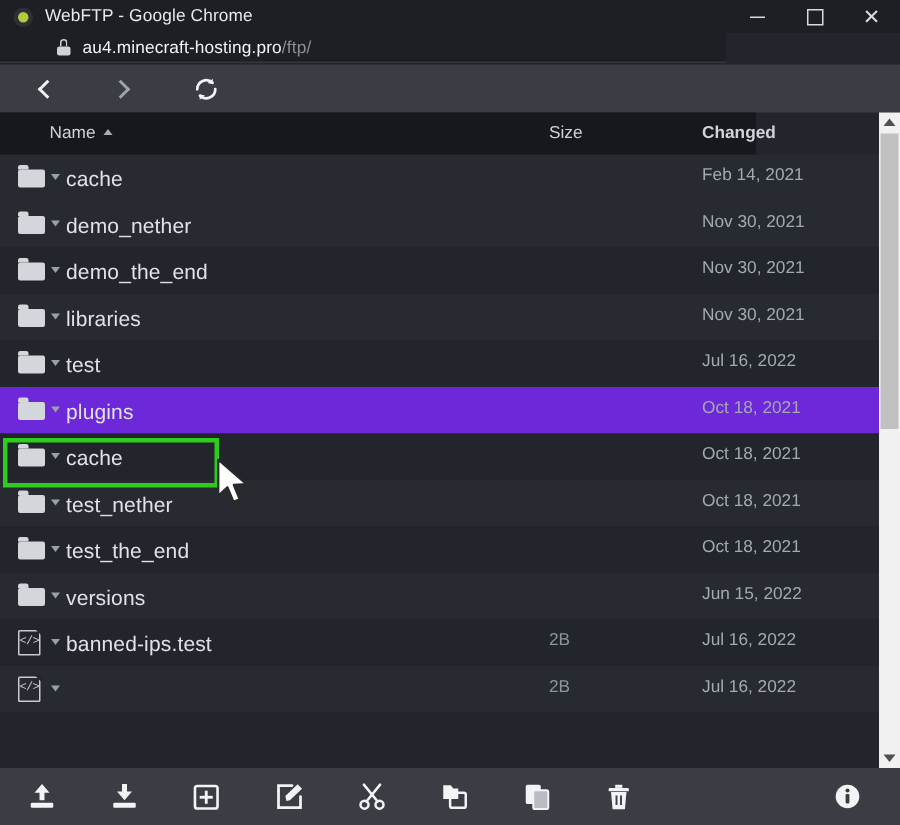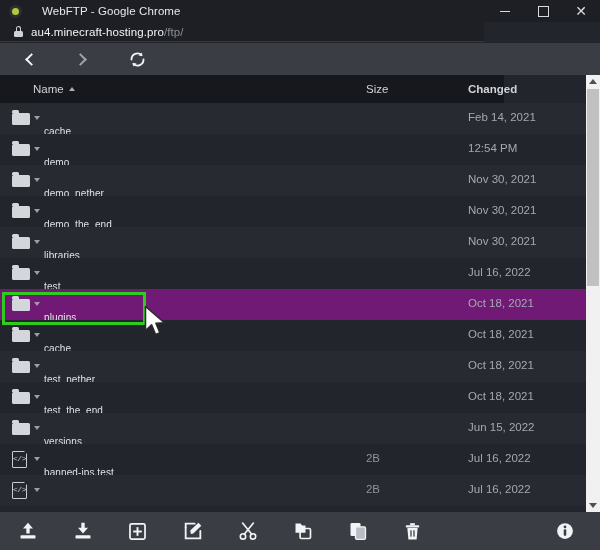--- a/index.html
+++ b/index.html
@@ -16,37 +16,38 @@
     position:absolute; left:0; top:0; width:600px; height:22px;
     background:#1d1f24; display:flex; align-items:center;
   }
   .favicon {
     width:13px; height:13px; margin-left:9px; border-radius:50%;
     background:#2c2f36; position:relative;
     display:flex; align-items:center; justify-content:center;
   }
   .favicon i { display:block; width:7px; height:7px; border-radius:50%; background:#b6c93a; }
   .title-text {
-    margin-left:20px; color:#e6e8ea; font-size:11.5px; letter-spacing:.1px;
+    margin-left:8px; color:#e6e8ea; font-size:11.5px; letter-spacing:.1px;
     white-space:nowrap;
   }
   .wbtns { position:absolute; right:0; top:0; height:22px; display:flex; }
   .wbtn {
     width:38px; height:22px; display:flex; align-items:center; justify-content:center;
     color:#d8dadd; font-size:12px; line-height:1;
   }
   .wbtn.min::after { content:""; display:block; width:10px; height:1px; background:#d8dadd; }
   .wbtn.max::after { content:""; display:block; width:9px; height:9px; border:1.3px solid #d8dadd; }
   .wbtn.close { font-size:14px; font-weight:300; }
 
   
   .addrbar {
     position:absolute; left:0; top:22px; width:484px; height:20px;
     background:#1d1f24; display:flex; align-items:center;
     border-bottom:1px solid #33363d;
+    padding-left:24px;
   }
   .lock {
     margin-left:14px; width:9px; height:11px; position:relative;
   }
   .lock .body {
     position:absolute; bottom:0; left:0; width:9px; height:6.5px;
     background:#cfd2d6; border-radius:1.5px;
   }
   .lock .shackle {
     position:absolute; top:0; left:2px; width:5px; height:5px;
@@ -89,30 +90,30 @@
   
   .filelist {
     position:absolute; left:0; top:103px; width:586px; height:409px;
     overflow:hidden;
   }
   .row {
     position:relative; height:31px; width:586px;
     background:#272a31;
   }
   .row.alt { background:#22252c; }
-  .row.selected { background:#701a75; }
+  .row.selected { background:#6d28d9; }
   .row .icon { position:absolute; left:12px; top:7px; width:18px; height:16px; }
   .row .caret {
     position:absolute; left:34px; top:13px;
     width:0;height:0;border-left:3.5px solid transparent;border-right:3.5px solid transparent;
     border-top:4px solid #9ba0a8;
   }
   .row .nm {
-    position:absolute; left:44px; top:8px; font-size:10px; color:#dfe2e6;
-    white-space:nowrap; letter-spacing:.1px;margin-top:15px;
+    position:absolute; left:44px; top:8px; font-size:14px; color:#dfe2e6;
+    white-space:nowrap; letter-spacing:.1px;
   }
   .row .sz {
     position:absolute; left:300px; width:80px; text-align:right; top:8px;
     font-size:11.5px; color:#8e949c;
   }
   .row .dt {
     position:absolute; left:468px; top:8px; font-size:11.5px; color:#a4a9b1;
     white-space:nowrap;
   }
   
@@ -236,32 +237,20 @@
           <div class="fol">
             <div class="tab"></div>
             <div class="bd"></div>
           </div>
         </div>
         <div class="caret"></div>
         <div class="nm">cache</div>
         <div class="sz"></div>
         <div class="dt">Feb 14, 2021</div>
       </div>
-      <div class="row alt">
-        <div class="icon">
-          <div class="fol">
-            <div class="tab"></div>
-            <div class="bd"></div>
-          </div>
-        </div>
-        <div class="caret"></div>
-        <div class="nm">demo</div>
-        <div class="sz"></div>
-        <div class="dt">12:54 PM</div>
-      </div>
       <div class="row">
         <div class="icon">
           <div class="fol">
             <div class="tab"></div>
             <div class="bd"></div>
           </div>
         </div>
         <div class="caret"></div>
         <div class="nm">demo_nether</div>
         <div class="sz"></div>

